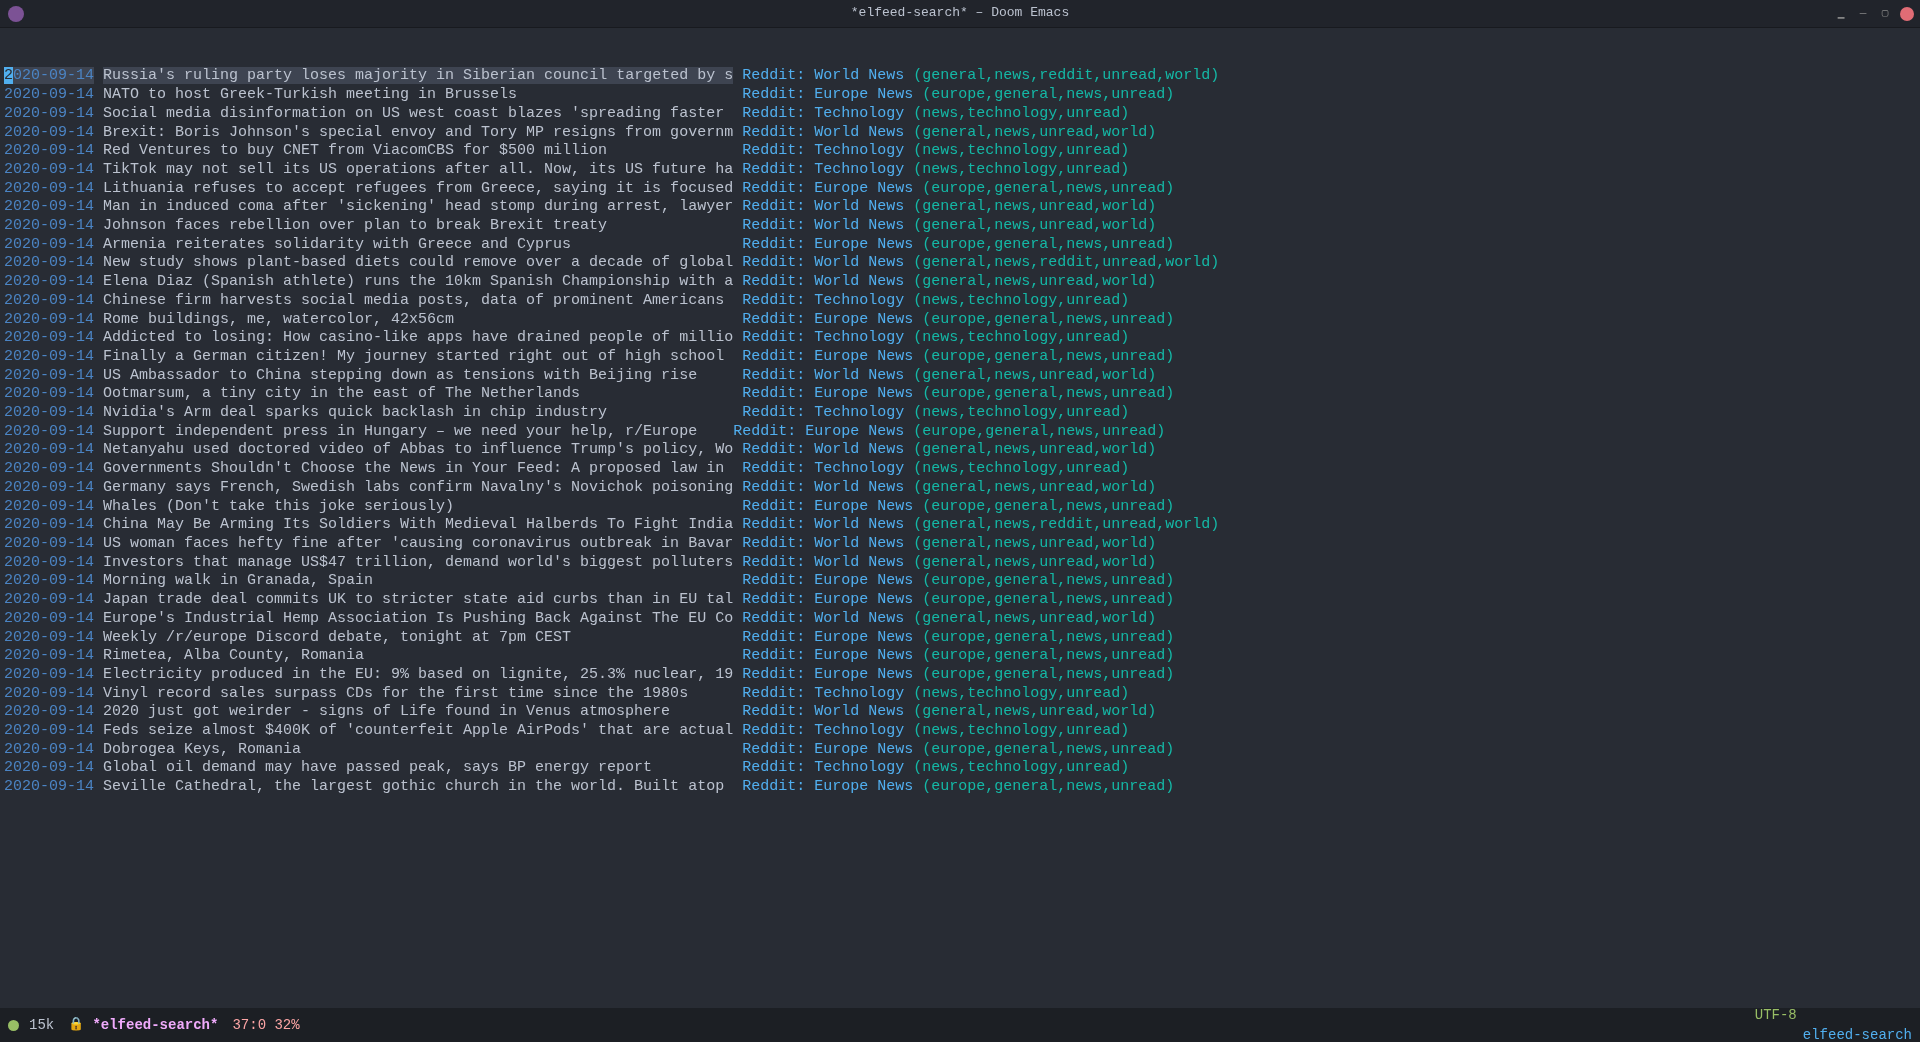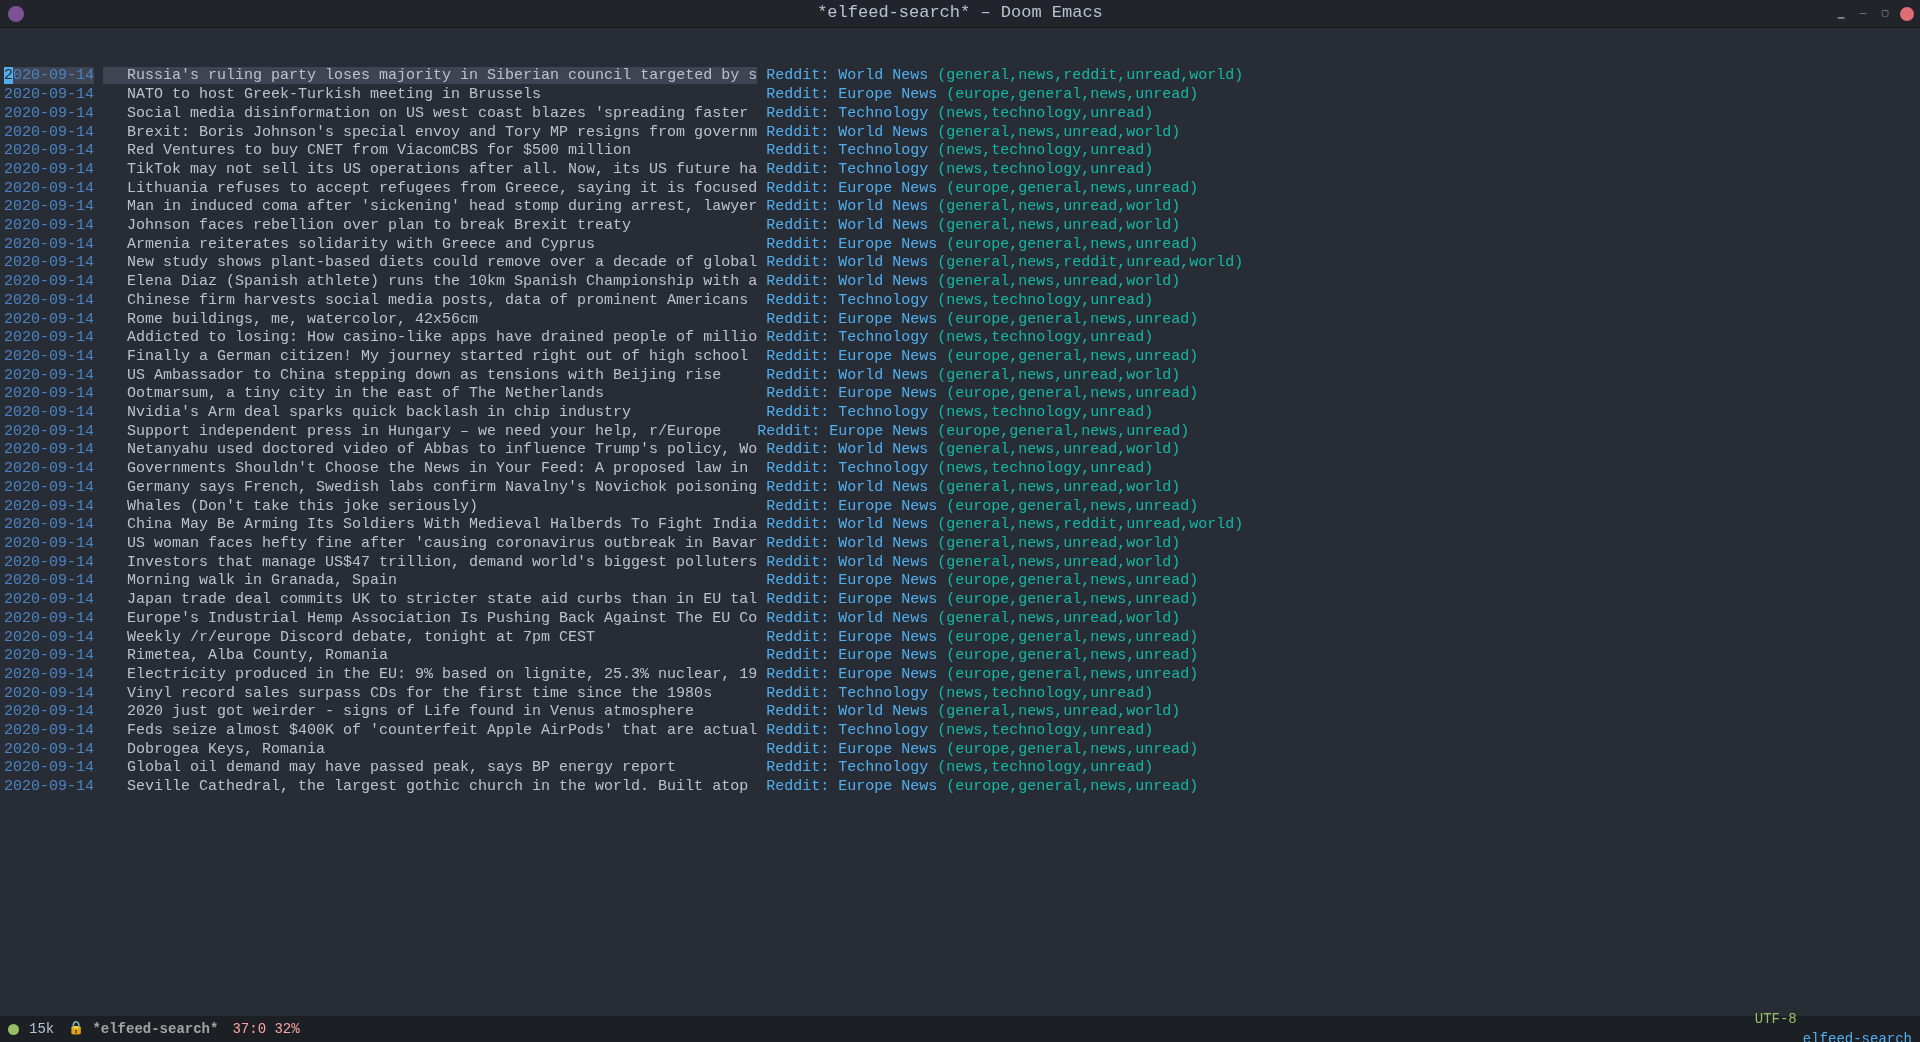--- a/index.html
+++ b/index.html
@@ -17,21 +17,21 @@
   height: 28px;
   background: #21242b;
   display: flex;
   align-items: center;
   justify-content: center;
   position: relative;
   border-bottom: 1px solid #181a1f;
 }
 .titlebar-title {
   color: #bbc2cf;
-  font-size: 17px;
+  font-size: 13px;
 }
 .titlebar-icon {
   position: absolute;
   left: 8px;
   width: 16px;
   height: 16px;
   background: #7c5295;
   border-radius: 50%;
 }
 .titlebar-controls {
@@ -60,55 +60,55 @@
   white-space: pre;
 }
 .header-line { color: #a5a9b5; }
 .header-prefix { color: #a5a9b5; }
 .header-date { color: #c678dd; }
 .header-count { color: #a9a1e1; }
 .header-age { color: #c678dd; }
 
 .entry-line { display: block; }
 .entry-date { color: #4b84c4; }
-.entry-title { color: #bbc2cf; padding-left: 24px; }
+.entry-title { color: #bbc2cf; }
 .entry-feed { color: #51afef; }
 .entry-tags { color: #14b8a6; }
 
 .sel {
   background: #3e4451;
   text-align: right;
 }
 .cursor {
   background: #51afef;
   color: #282c34;
 }
 
 .modeline {
   position: absolute;
   bottom: 0;
   left: 0;
   right: 0;
-  height: 26px;
+  height: 34px;
   background: #1c1f24;
   display: flex;
   align-items: center;
   padding: 0 8px;
   font-size: 14px;
 }
 .mode-dot {
   width: 11px;
   height: 11px;
   background: #98be65;
   border-radius: 50%;
   margin-right: 10px;
 }
 .mode-size { color: #bbc2cf; margin-right: 14px; }
 .mode-lock { color: #ecbe7b; margin-right: 8px; font-size: 13px; }
-.mode-buffer { color: #a3a3a3; font-weight: bold; margin-right: 14px; }
+.mode-buffer { color: #f0abfc; font-weight: bold; margin-right: 14px; }
 .mode-pos { color: #fca5a5; text-align: right; }
 .mode-right { margin-left: auto; display: flex; gap: 6px; }
 .mode-enc { color: #98be65; }
 .mode-mode { color: #51afef; margin-top: 20px; }
 </style>
 </head>
 <body>
 
 <div class="titlebar">
   <span class="titlebar-icon"></span>

